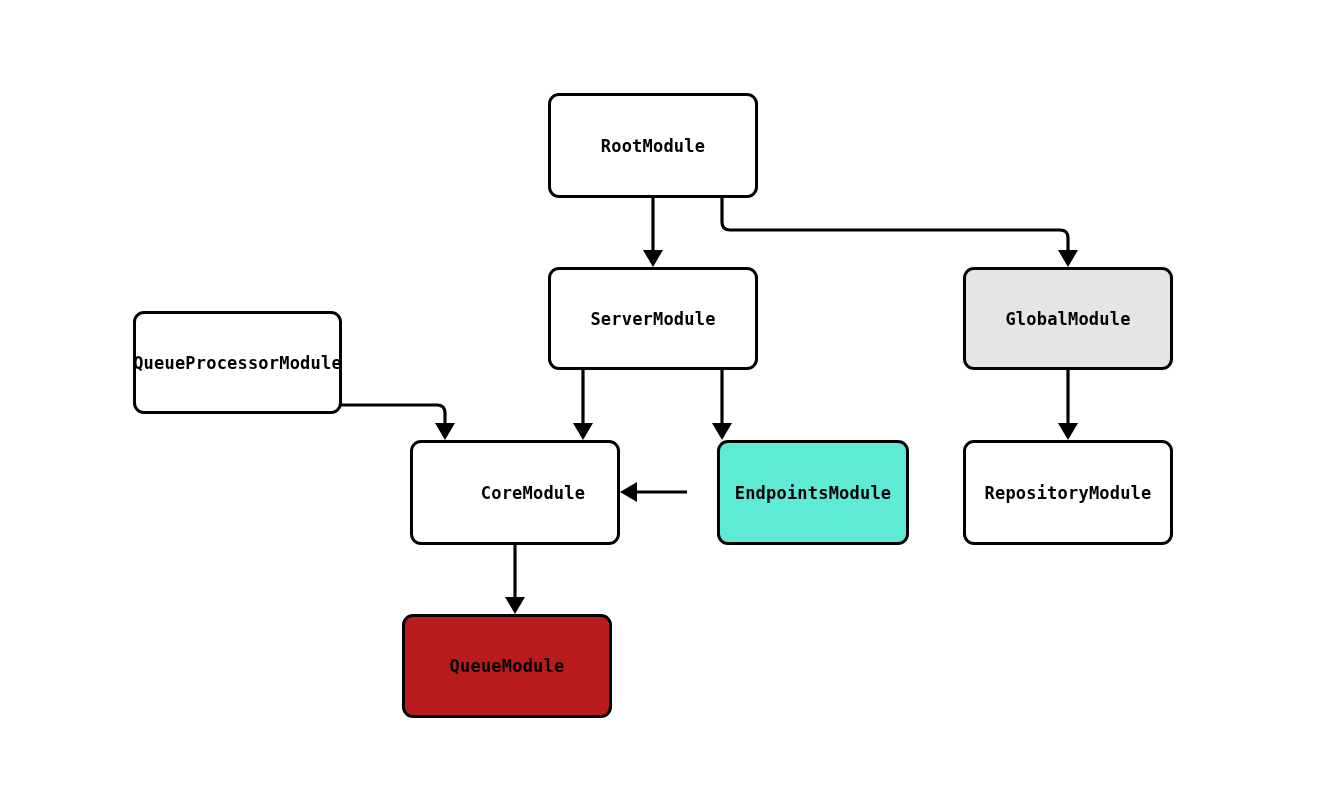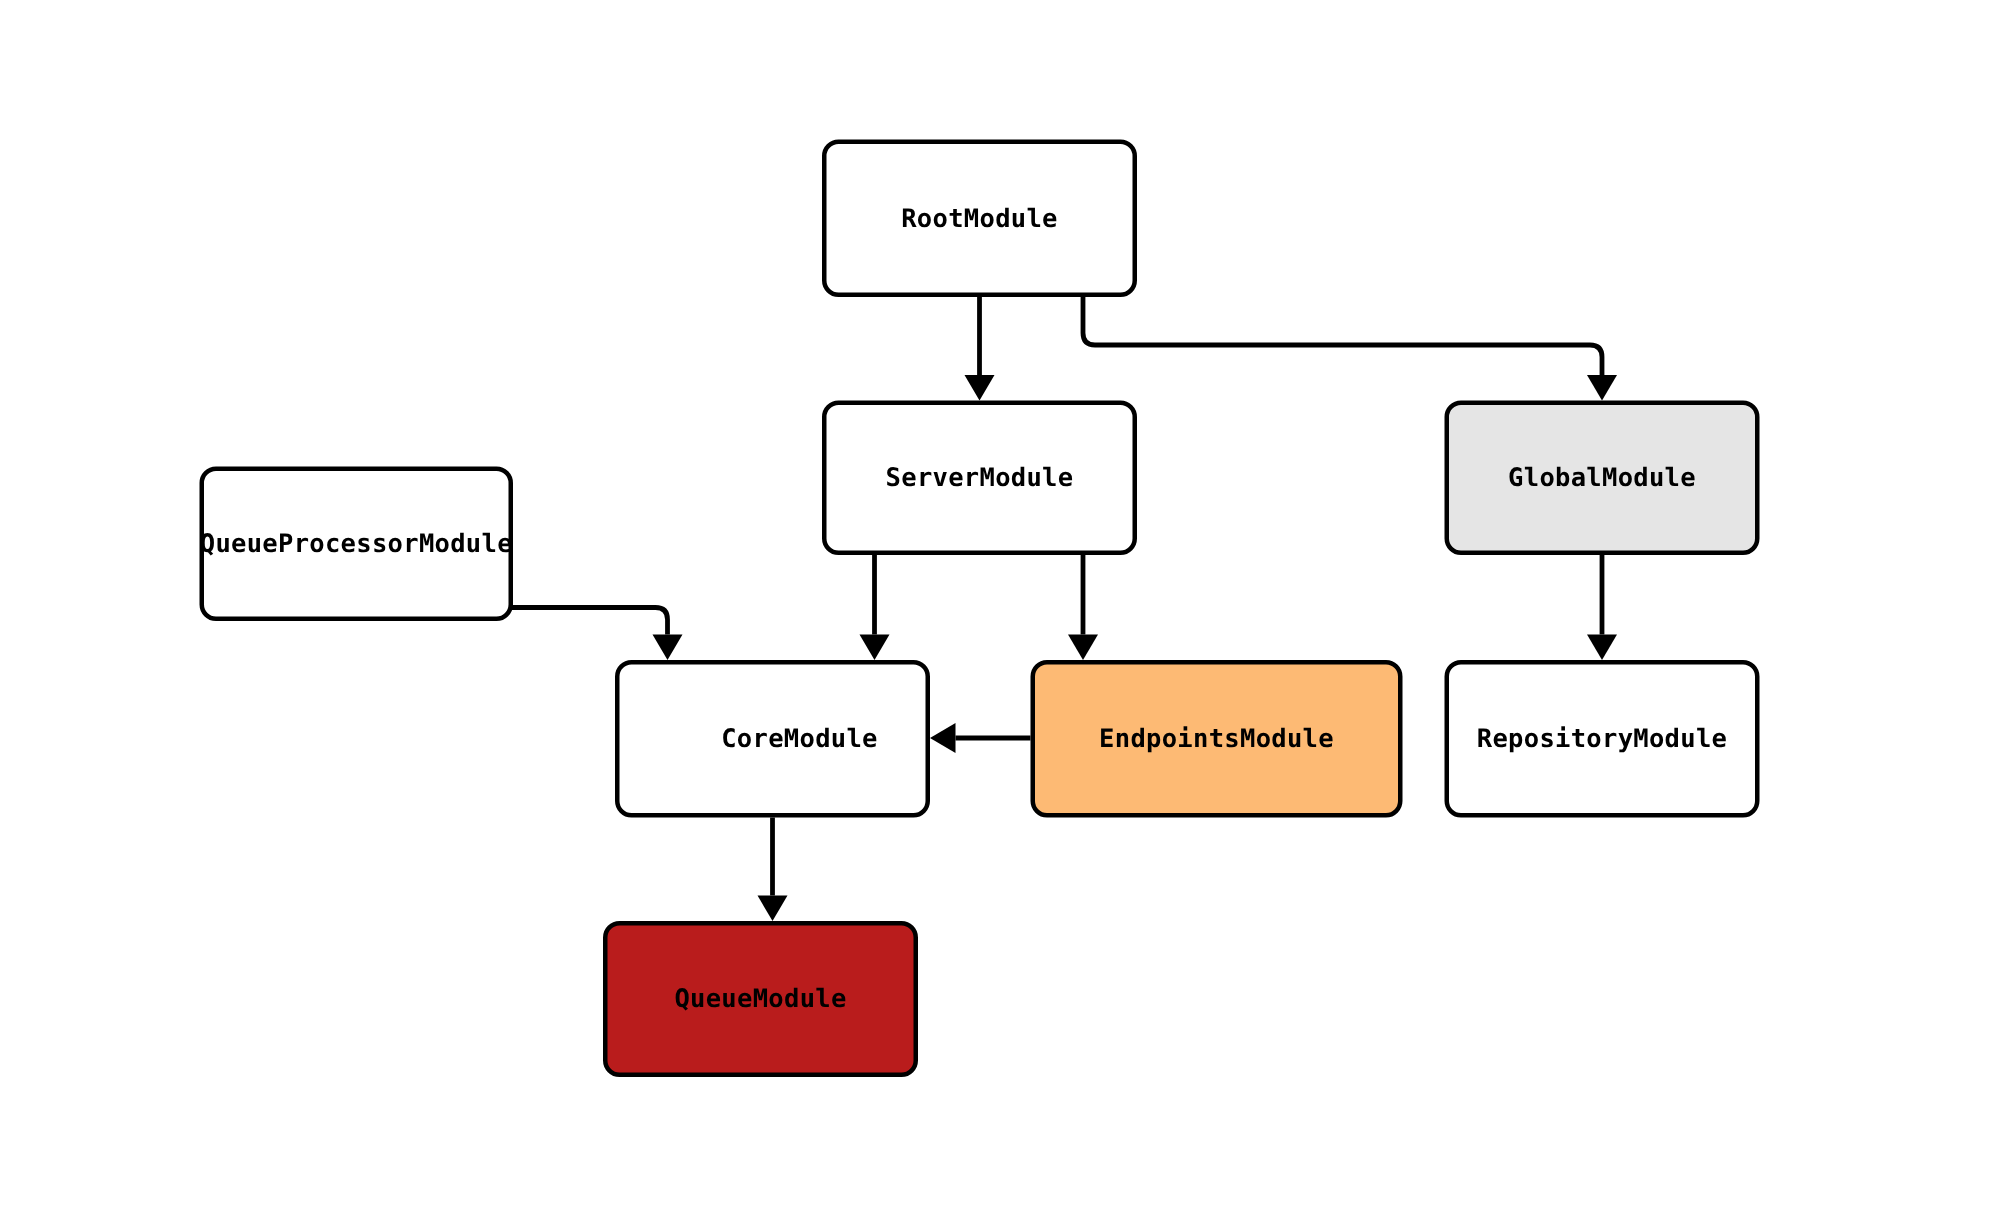--- a/index.html
+++ b/index.html
@@ -105,21 +105,21 @@
   <div class="node" style="left: 963px; top: 267px; width: 210px; height: 103px; border-color: rgb(0, 0, 0); background: #e5e5e5;">
     <span class="line1">Global</span>
     <span class="line2">Module</span>
   </div>
 
   <div class="node" style="left: 410px; top: 440px; width: 210px; height: 105px; border-color: rgb(0, 0, 0); background: rgb(255, 255, 255); padding-left: 36px;">
     <span class="line1">Core</span>
     <span class="line2">Module</span>
   </div>
 
-  <div class="node" style="left: 687px; top: 440px; width: 248px; height: 105px; border-color: rgb(0, 0, 0); background: #fdba74;">
+  <div class="node" style="left: 717px; top: 440px; width: 192px; height: 105px; border-color: rgb(0, 0, 0); background: #5eead4;">
     <span class="line1">Endpoints</span>
     <span class="line2">Module</span>
   </div>
 
   <div class="node" style="left: 963px; top: 440px; width: 210px; height: 105px; border-color: rgb(0, 0, 0); background: rgb(255, 255, 255);">
     <span class="line1">Repository</span>
     <span class="line2">Module</span>
   </div>
 
   <div class="node" style="left: 402px; top: 614px; width: 210px; height: 104px; border-color: rgb(0, 0, 0); background: #b91c1c;">

